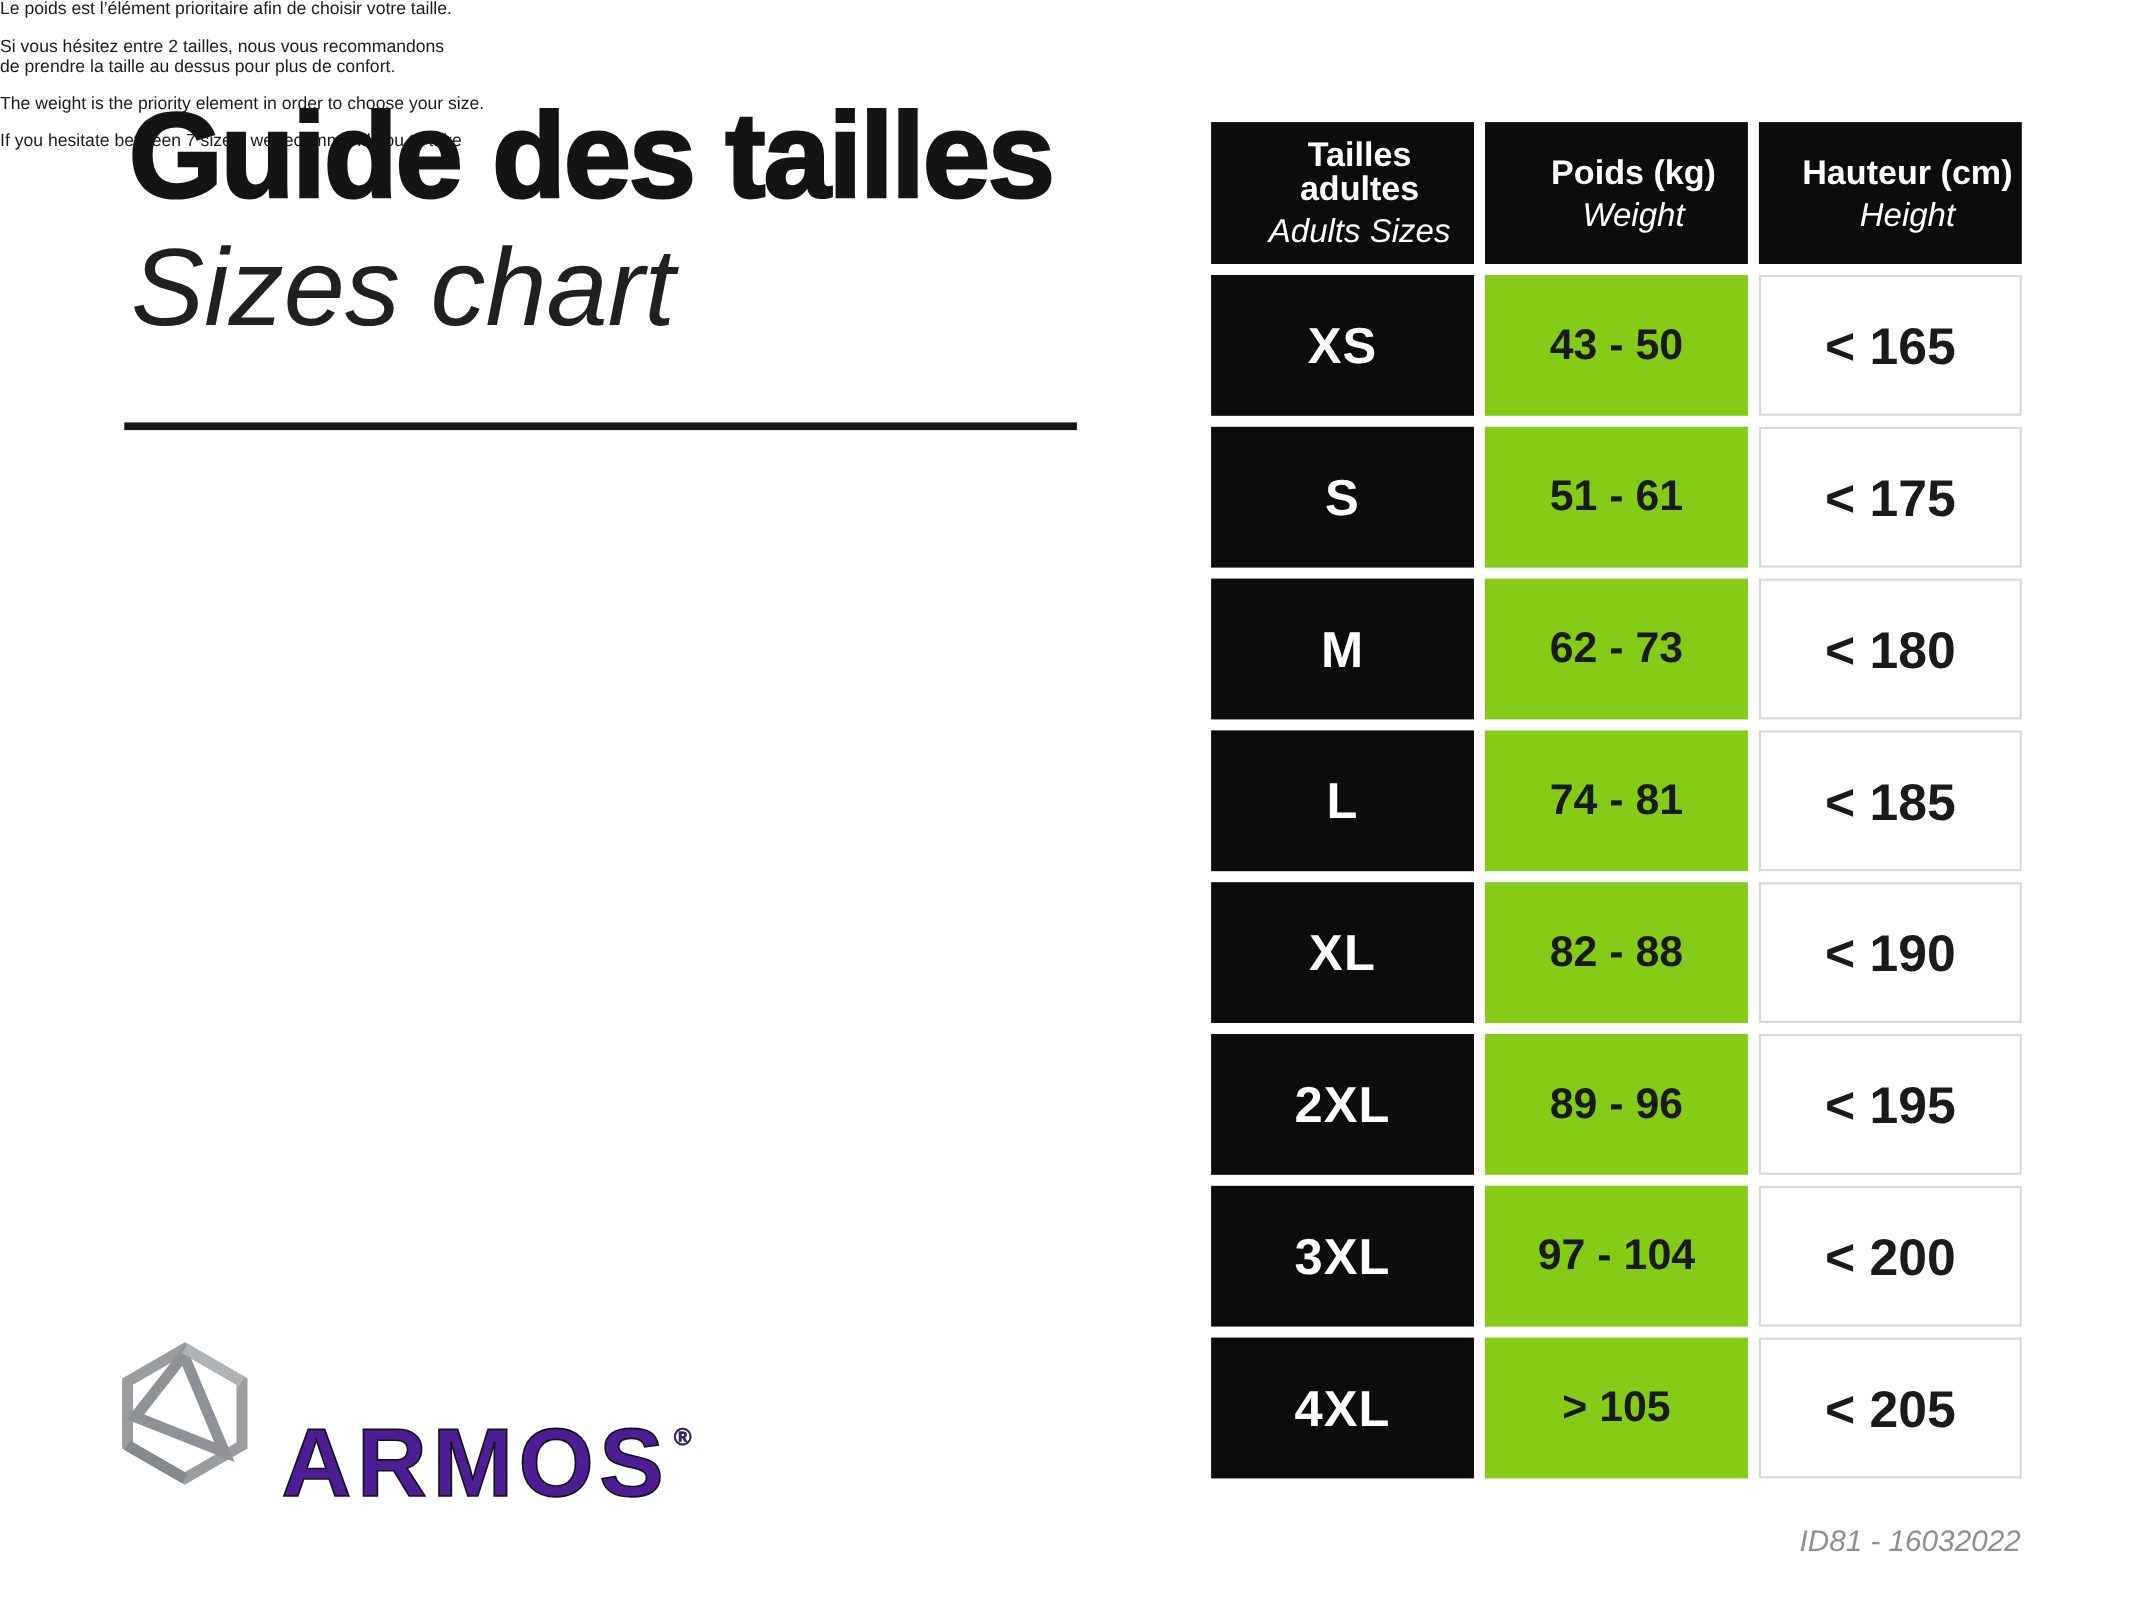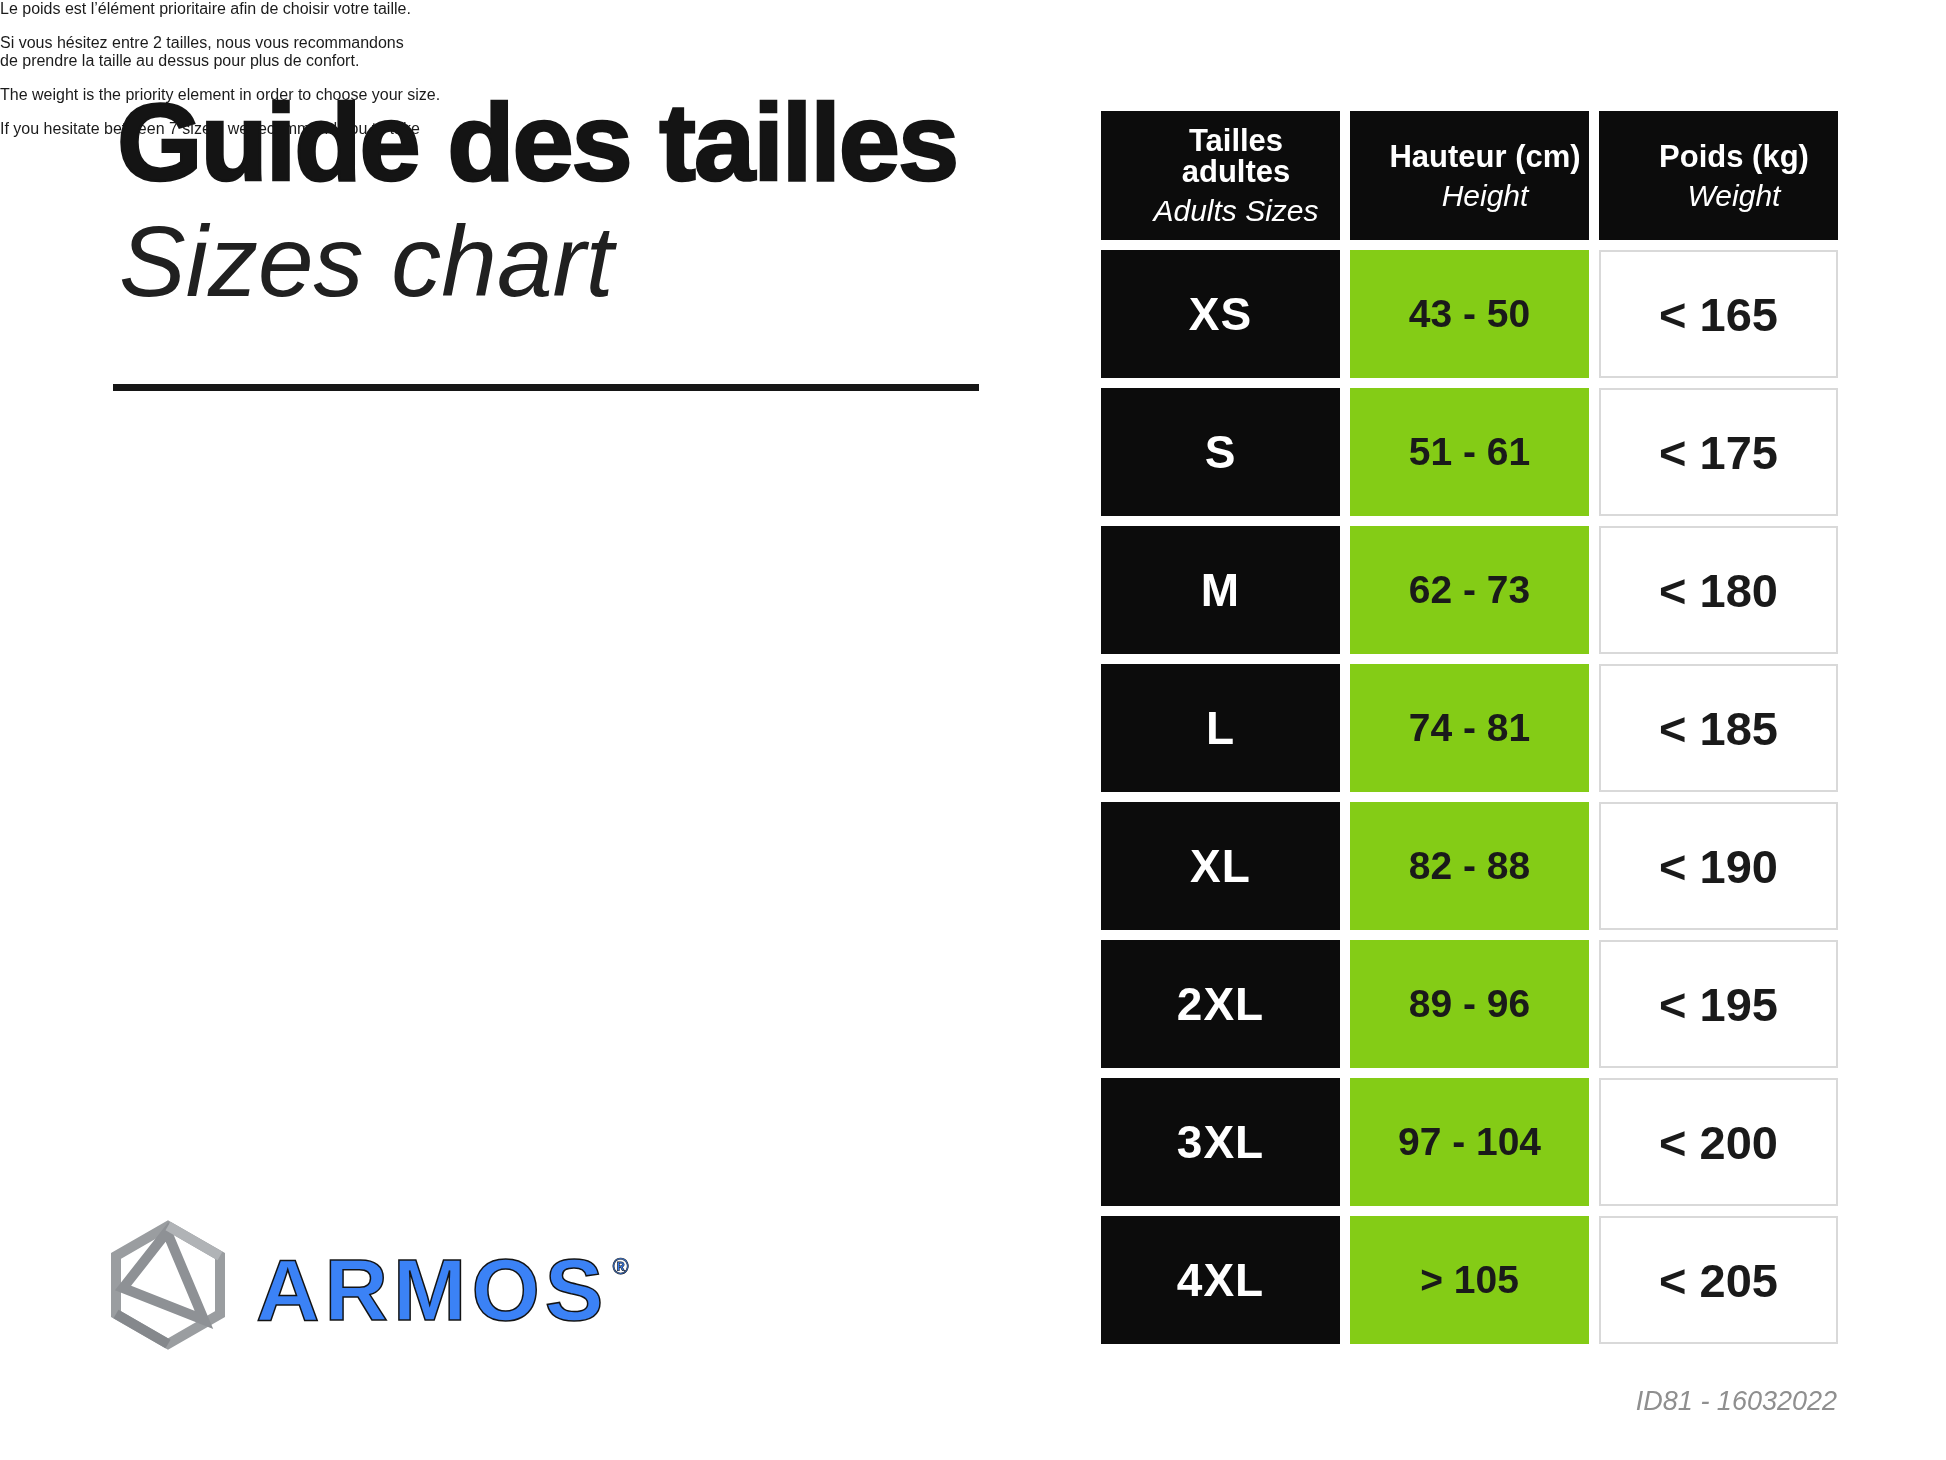--- a/index.html
+++ b/index.html
@@ -44,23 +44,23 @@
   .cell.head { background:#0c0c0c; color:#ffffff; flex-direction:column; gap:9px;padding-left:31px; }
   .head-fr { font-weight:700; font-size:31px; line-height:1; }
   .head-en { font-style:italic; font-weight:400; font-size:30px; line-height:1; }
   .cell.size { background:#0c0c0c; color:#ffffff; font-weight:700; font-size:46px; letter-spacing:1px; }
   .cell.weight { background:#84cc16; color:#1a1a1a; font-weight:700; font-size:39px; }
   .cell.height { background:#ffffff; border:2px solid #d9d9d9; color:#1a1a1a; font-weight:700; font-size:47px; }
 
   
   .logo-svg { position:absolute; left:110px; top:1220px; }
   .wordmark {
-    position:absolute; left:256px; top:1240px; margin:0;
+    position:absolute; left:256px; top:1280px; margin:0;
     font-size:88px; line-height:100px; font-weight:700; letter-spacing:5px;
-    color:#3b82f6; -webkit-text-stroke:1.5px #131313; white-space:nowrap;
+    color:#4c1d95; -webkit-text-stroke:1.5px #131313; white-space:nowrap;
   }
   .wordmark .reg {
     display:inline-block; font-size:22px; letter-spacing:0;
     -webkit-text-stroke:0.6px #131313; transform:translateY(-46px);
     margin-left:4px;
   }
 
   
   .doc-id {
     position:absolute; top:1386px; right:109px; margin:0;
@@ -94,26 +94,26 @@
     <div>If you hesitate between 7 sizes, we recommend you to take</div>
   <p></p>
 
   <div class="size-table">
 
     <div class="cell head">
       <div class="head-fr">Tailles adultes</div>
       <div class="head-en">Adults Sizes</div>
     </div>
     <div class="cell head">
+      <div class="head-fr">Poids (kg)</div>
+      <div class="head-en">Weight</div>
+    </div>
+    <div class="cell head">
       <div class="head-fr">Hauteur (cm)</div>
       <div class="head-en">Height</div>
-    </div>
-    <div class="cell head">
-      <div class="head-fr">Poids (kg)</div>
-      <div class="head-en">Weight</div>
     </div>
 
     <div class="cell size">XS</div>
     <div class="cell weight">43 - 50</div>
     <div class="cell height">&lt; 165</div>
 
     <div class="cell size">S</div>
     <div class="cell weight">51 - 61</div>
     <div class="cell height">&lt; 175</div>
 

